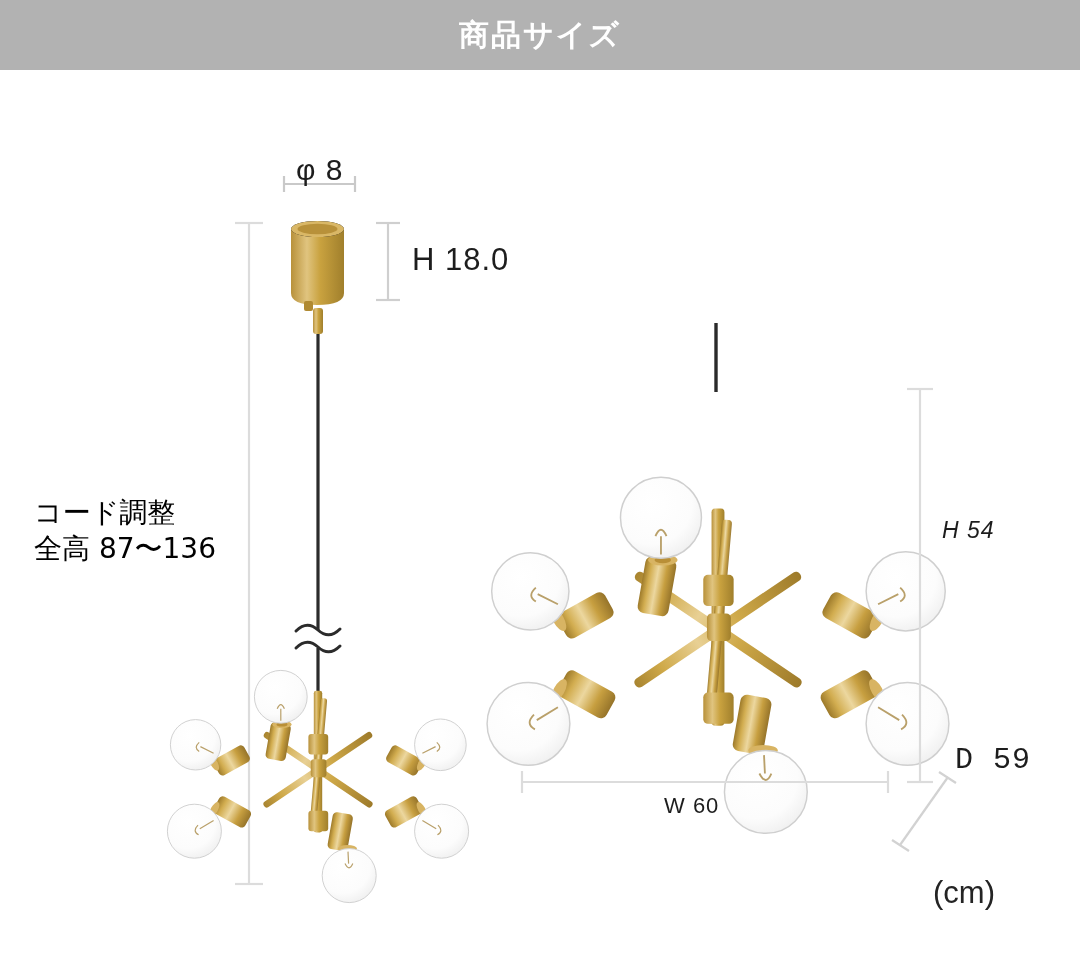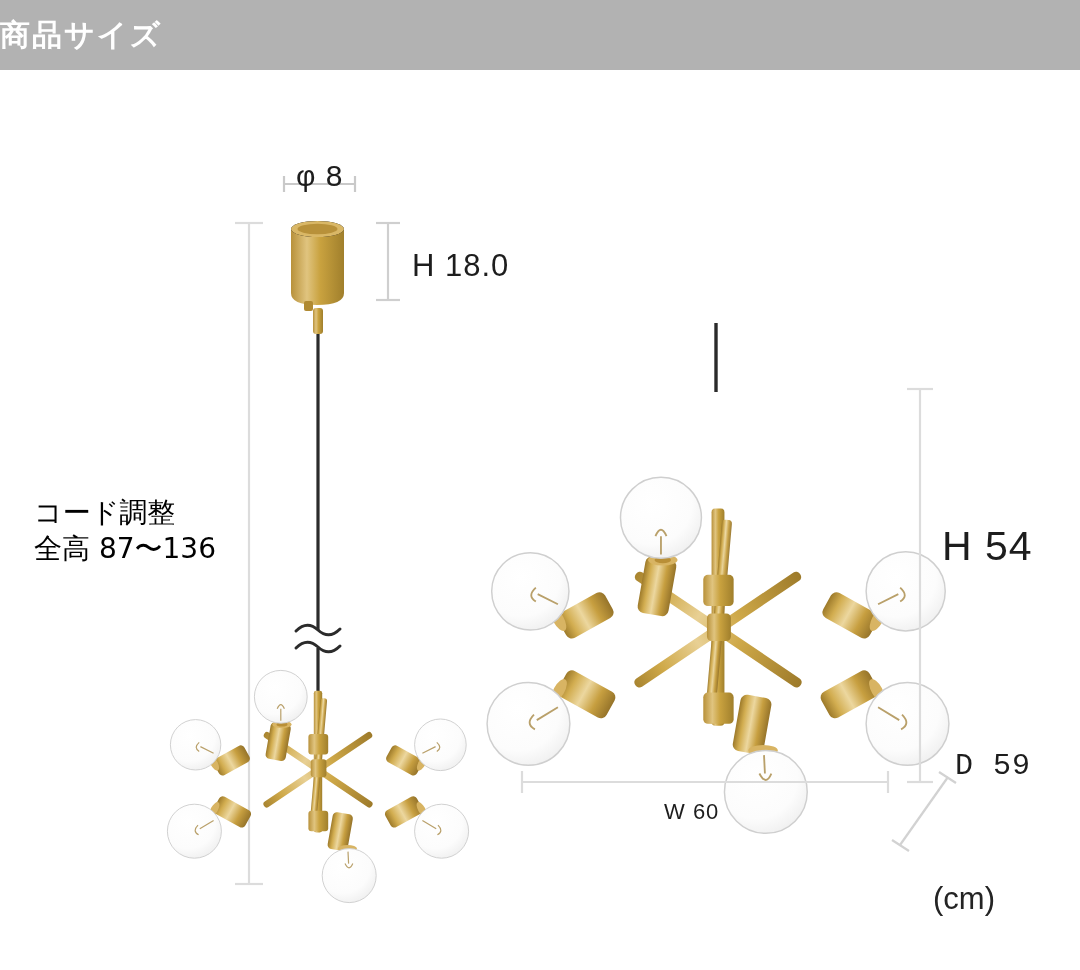--- a/index.html
+++ b/index.html
@@ -8,21 +8,21 @@
     background:#ffffff;
     font-family:"Liberation Sans","DejaVu Sans",sans-serif;
     position:relative;
     overflow:hidden;
   }
 
   
   #header-band{
     position:absolute; left:0; top:0; width:1080px; height:70px;
     background:#b2b2b2;
-    display:flex; align-items:center; 
+    display:flex; align-items:center; justify-content:center;
   }
   #header-title{
     color:#ffffff;
     font-size:30px;
     font-weight:bold;
     letter-spacing:2px;
     font-family:"DejaVu Sans","Liberation Sans",sans-serif;
   }
 
   
@@ -31,25 +31,24 @@
     background:#ffffff;
   }
   #diagram-svg{ position:absolute; left:0; top:0; }
 
   
   .dim-label{
     position:absolute;
     color:#1d1d1d;
     font-family:"Liberation Sans","DejaVu Sans",sans-serif;
     white-space:nowrap;
-    margin-top:6px;
   }
   #label-phi8   { left:296px; top:83px;  font-size:30px; letter-spacing:1px;}
   #label-h105   { left:412px; top:172px; font-size:31px; letter-spacing:1px;}
-  #label-h54    { left:942px; top:447px; font-size:41px; letter-spacing:1px;}
+  #label-h54    { left:942px; top:447px; font-size:23px; letter-spacing:1px;font-style:italic;}
   #label-d59    { left:955px; top:673px; font-size:30px; letter-spacing:1px;font-family:Liberation Mono, monospace;}
   #label-w60    { left:664px; top:723px; font-size:22px; letter-spacing:1px;}
   #label-unit   { left:933px; top:805px; font-size:31px; color:#242424;}
 
   #label-cord{
     position:absolute; left:34px; top:425px;
     color:#000000;
     font-size:28px;
     line-height:1.30;
     font-family:"DejaVu Sans","Liberation Sans",sans-serif;

